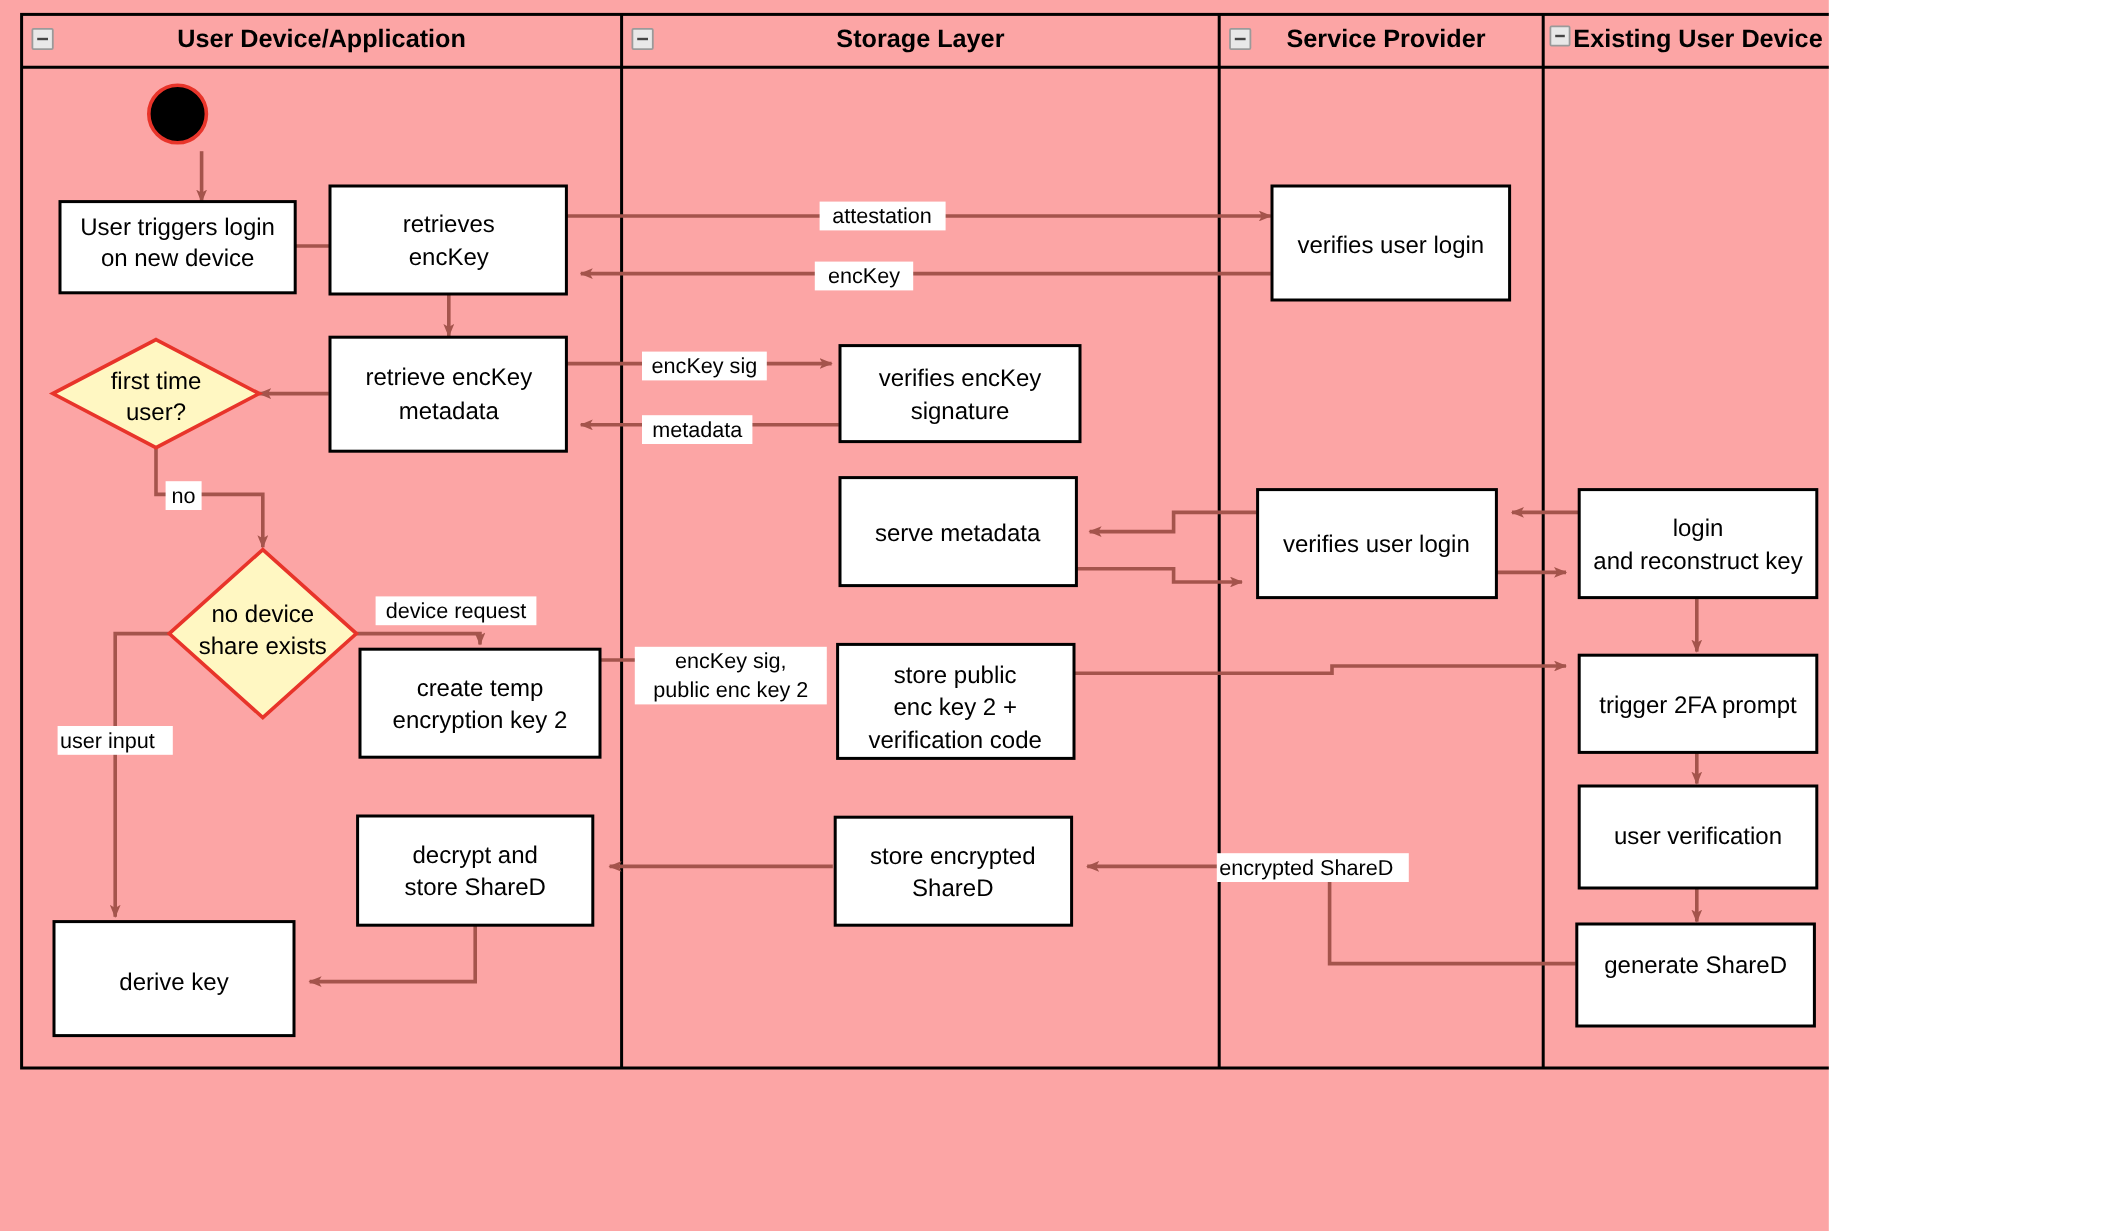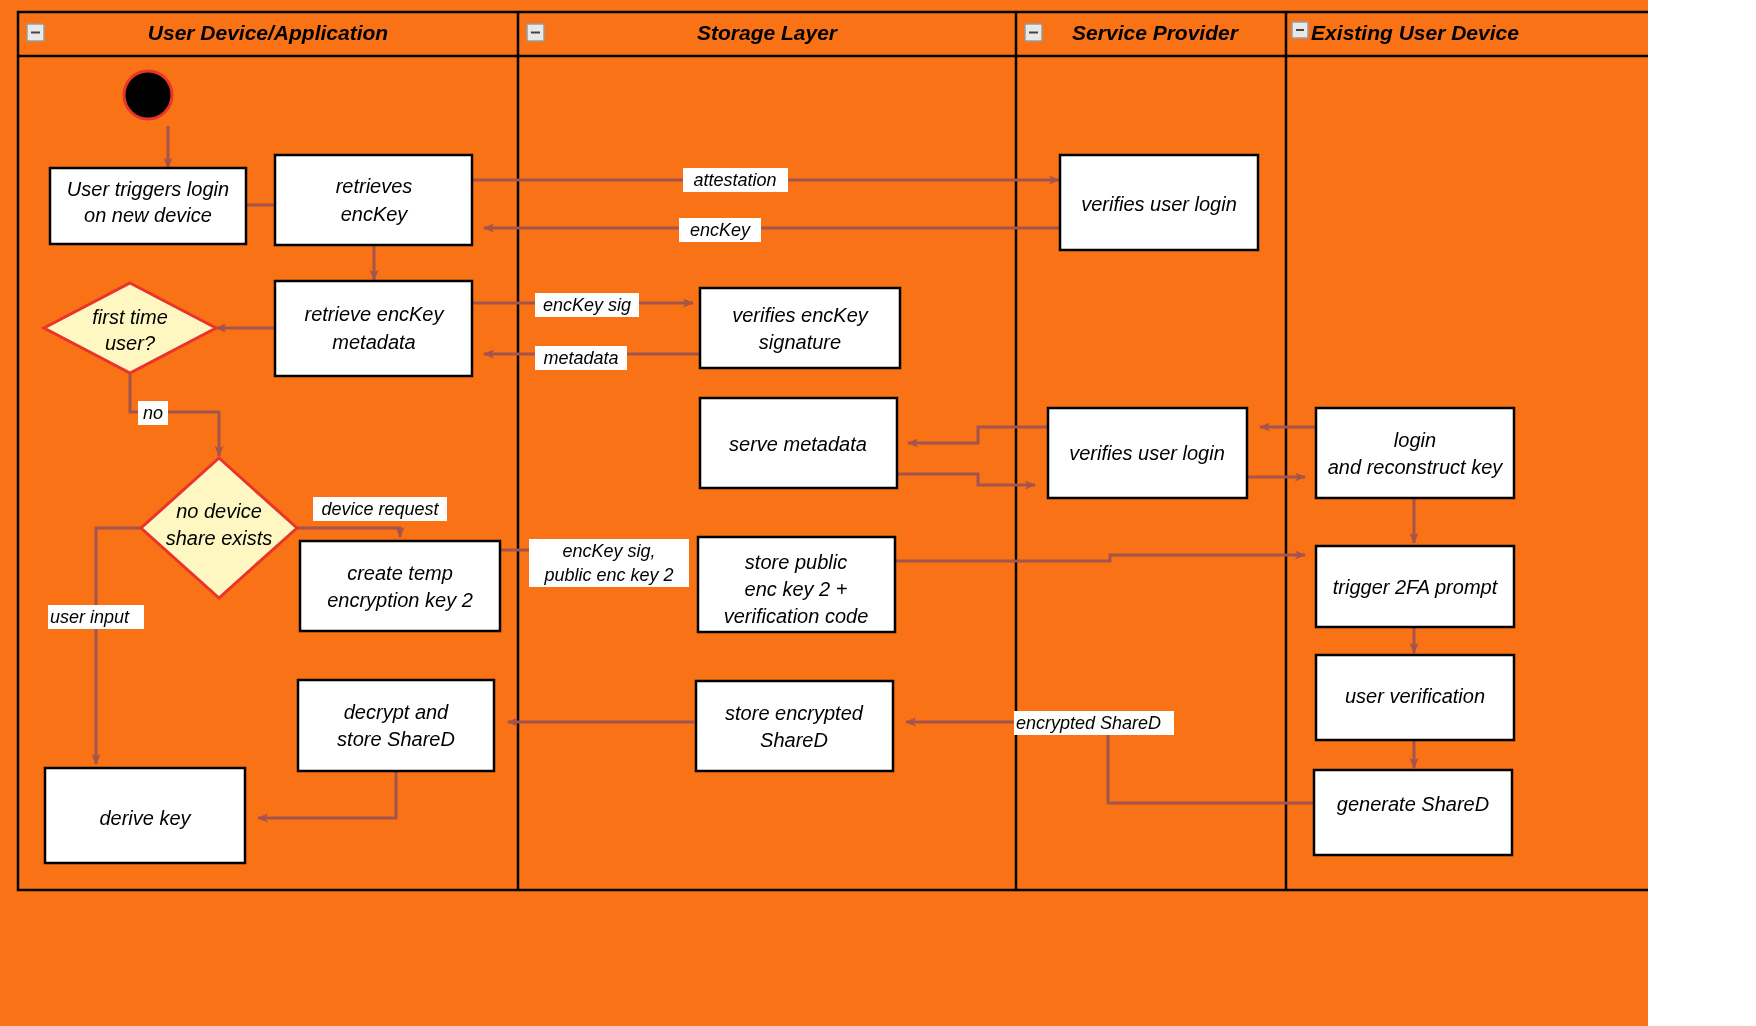--- a/index.html
+++ b/index.html
@@ -3,25 +3,24 @@
 <meta charset="utf-8">
 <style>
   html, body {
     margin: 0;
     padding: 0;
     background: #ffffff;
     font-family: "Liberation Sans", sans-serif;
   }
   #canvas {
     position: relative;
-    width: 1648px;
+    width: 1524px;
     height: 1026px;
-    background: #f97316;
+    background: #fca5a5;
     overflow: hidden;
-    font-style: italic;
   }
   svg.layer {
     position: absolute;
     top: 0;
     left: 0;
     width: 1756px;
     height: 1026px;
   }
   .lane-header-text {
     font-family: "Liberation Sans", sans-serif;

